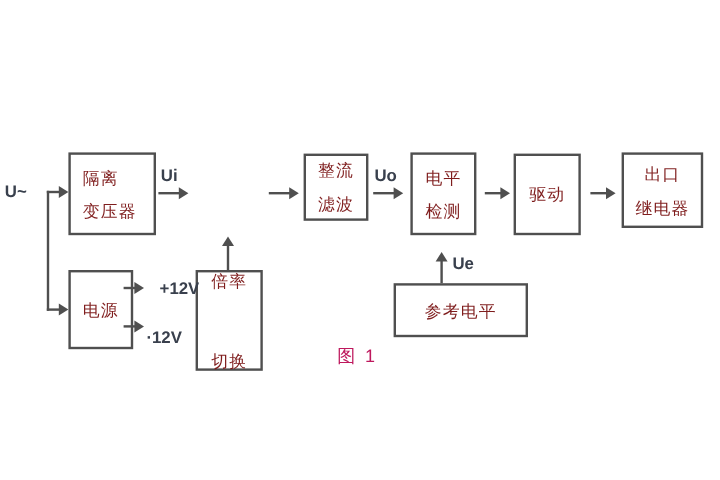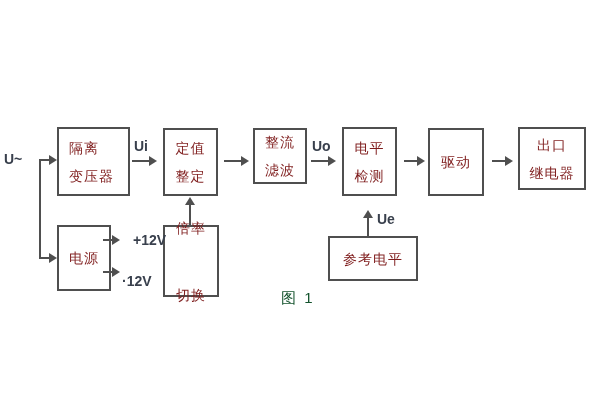--- a/index.html
+++ b/index.html
@@ -20,45 +20,41 @@
   .hline{position:absolute;height:2px;background:#4f4f4f;}
   .vline{position:absolute;width:2px;background:#4f4f4f;}
   .ah-r{position:absolute;width:0;height:0;
     border-top:5px solid transparent;border-bottom:5px solid transparent;
     border-left:8px solid #4f4f4f;}
   .ah-u{position:absolute;width:0;height:0;
     border-left:5px solid transparent;border-right:5px solid transparent;
     border-bottom:8px solid #4f4f4f;}
   .lbl{position:absolute;font-size:14px;font-weight:600;color:#39404d;
     white-space:nowrap;line-height:1;}
-  .caption{position:absolute;font-size:15px;font-weight:400;color:#14532d;
+  .caption{position:absolute;font-size:15px;font-weight:400;color:#be185d;
     letter-spacing:2px;white-space:nowrap;line-height:1;}
 </style>
 </head>
 <body>
 
 <div id="canvas">
 
   <div class="lbl" style="left:4px;top:152px;">U~</div>
 
   <div class="vline" style="left:39px;top:159px;height:100px;"></div>
   <div class="hline" style="left:39px;top:159px;width:12px;"></div>
   <div class="ah-r" style="left:49px;top:155px;"></div>
   <div class="hline" style="left:39px;top:257px;width:12px;"></div>
   <div class="ah-r" style="left:49px;top:253px;"></div>
 
   <div class="block align-left" style="left:57px;top:127px;width:73px;height:69px;">
     <span class="bl">隔离</span>
     <span class="bl">变压器</span>
   </div>
 
-  <div class="block" style="left:163px;top:128px;width:55px;height:68px;">
-    <span class="bl">定值</span>
-    <span class="bl">整定</span>
-  </div>
 
   <div class="block" style="left:253px;top:128px;width:54px;height:56px;">
     <span class="bl">整流</span>
     <span class="bl">滤波</span>
   </div>
 
   <div class="block" style="left:428px;top:128px;width:56px;height:68px;">
     <span class="bl">驱动</span>
   </div>
 
@@ -86,26 +82,26 @@
   <div class="hline" style="left:404px;top:160px;width:14px;"></div>
   <div class="ah-r" style="left:417px;top:156px;"></div>
 
   <div class="hline" style="left:492px;top:160px;width:14px;"></div>
   <div class="ah-r" style="left:505px;top:156px;"></div>
 
   <div class="block" style="left:57px;top:225px;width:54px;height:66px;">
     <span class="bl">电源</span>
   </div>
 
-  <div class="block" style="left:163px;top:225px;width:56px;height:72px;gap:39px;">
+  <div class="block" style="left:163px;top:225px;width:56px;height:84px;gap:39px;">
     <span class="bl">倍率</span>
     <span class="bl">切换</span>
   </div>
 
-  <div class="block" style="left:328px;top:236px;width:90px;height:45px;">
+  <div class="block" style="left:328px;top:236px;width:112px;height:45px;">
     <span class="bl">参考电平</span>
   </div>
 
   <div class="hline" style="left:103px;top:239px;width:11px;"></div>
   <div class="ah-r" style="left:112px;top:235px;"></div>
   <div class="lbl" style="left:133px;top:233px;">+12V</div>
 
   <div class="hline" style="left:103px;top:271px;width:11px;"></div>
   <div class="ah-r" style="left:112px;top:267px;"></div>
   <div class="lbl" style="left:122px;top:274px;">·12V</div>

